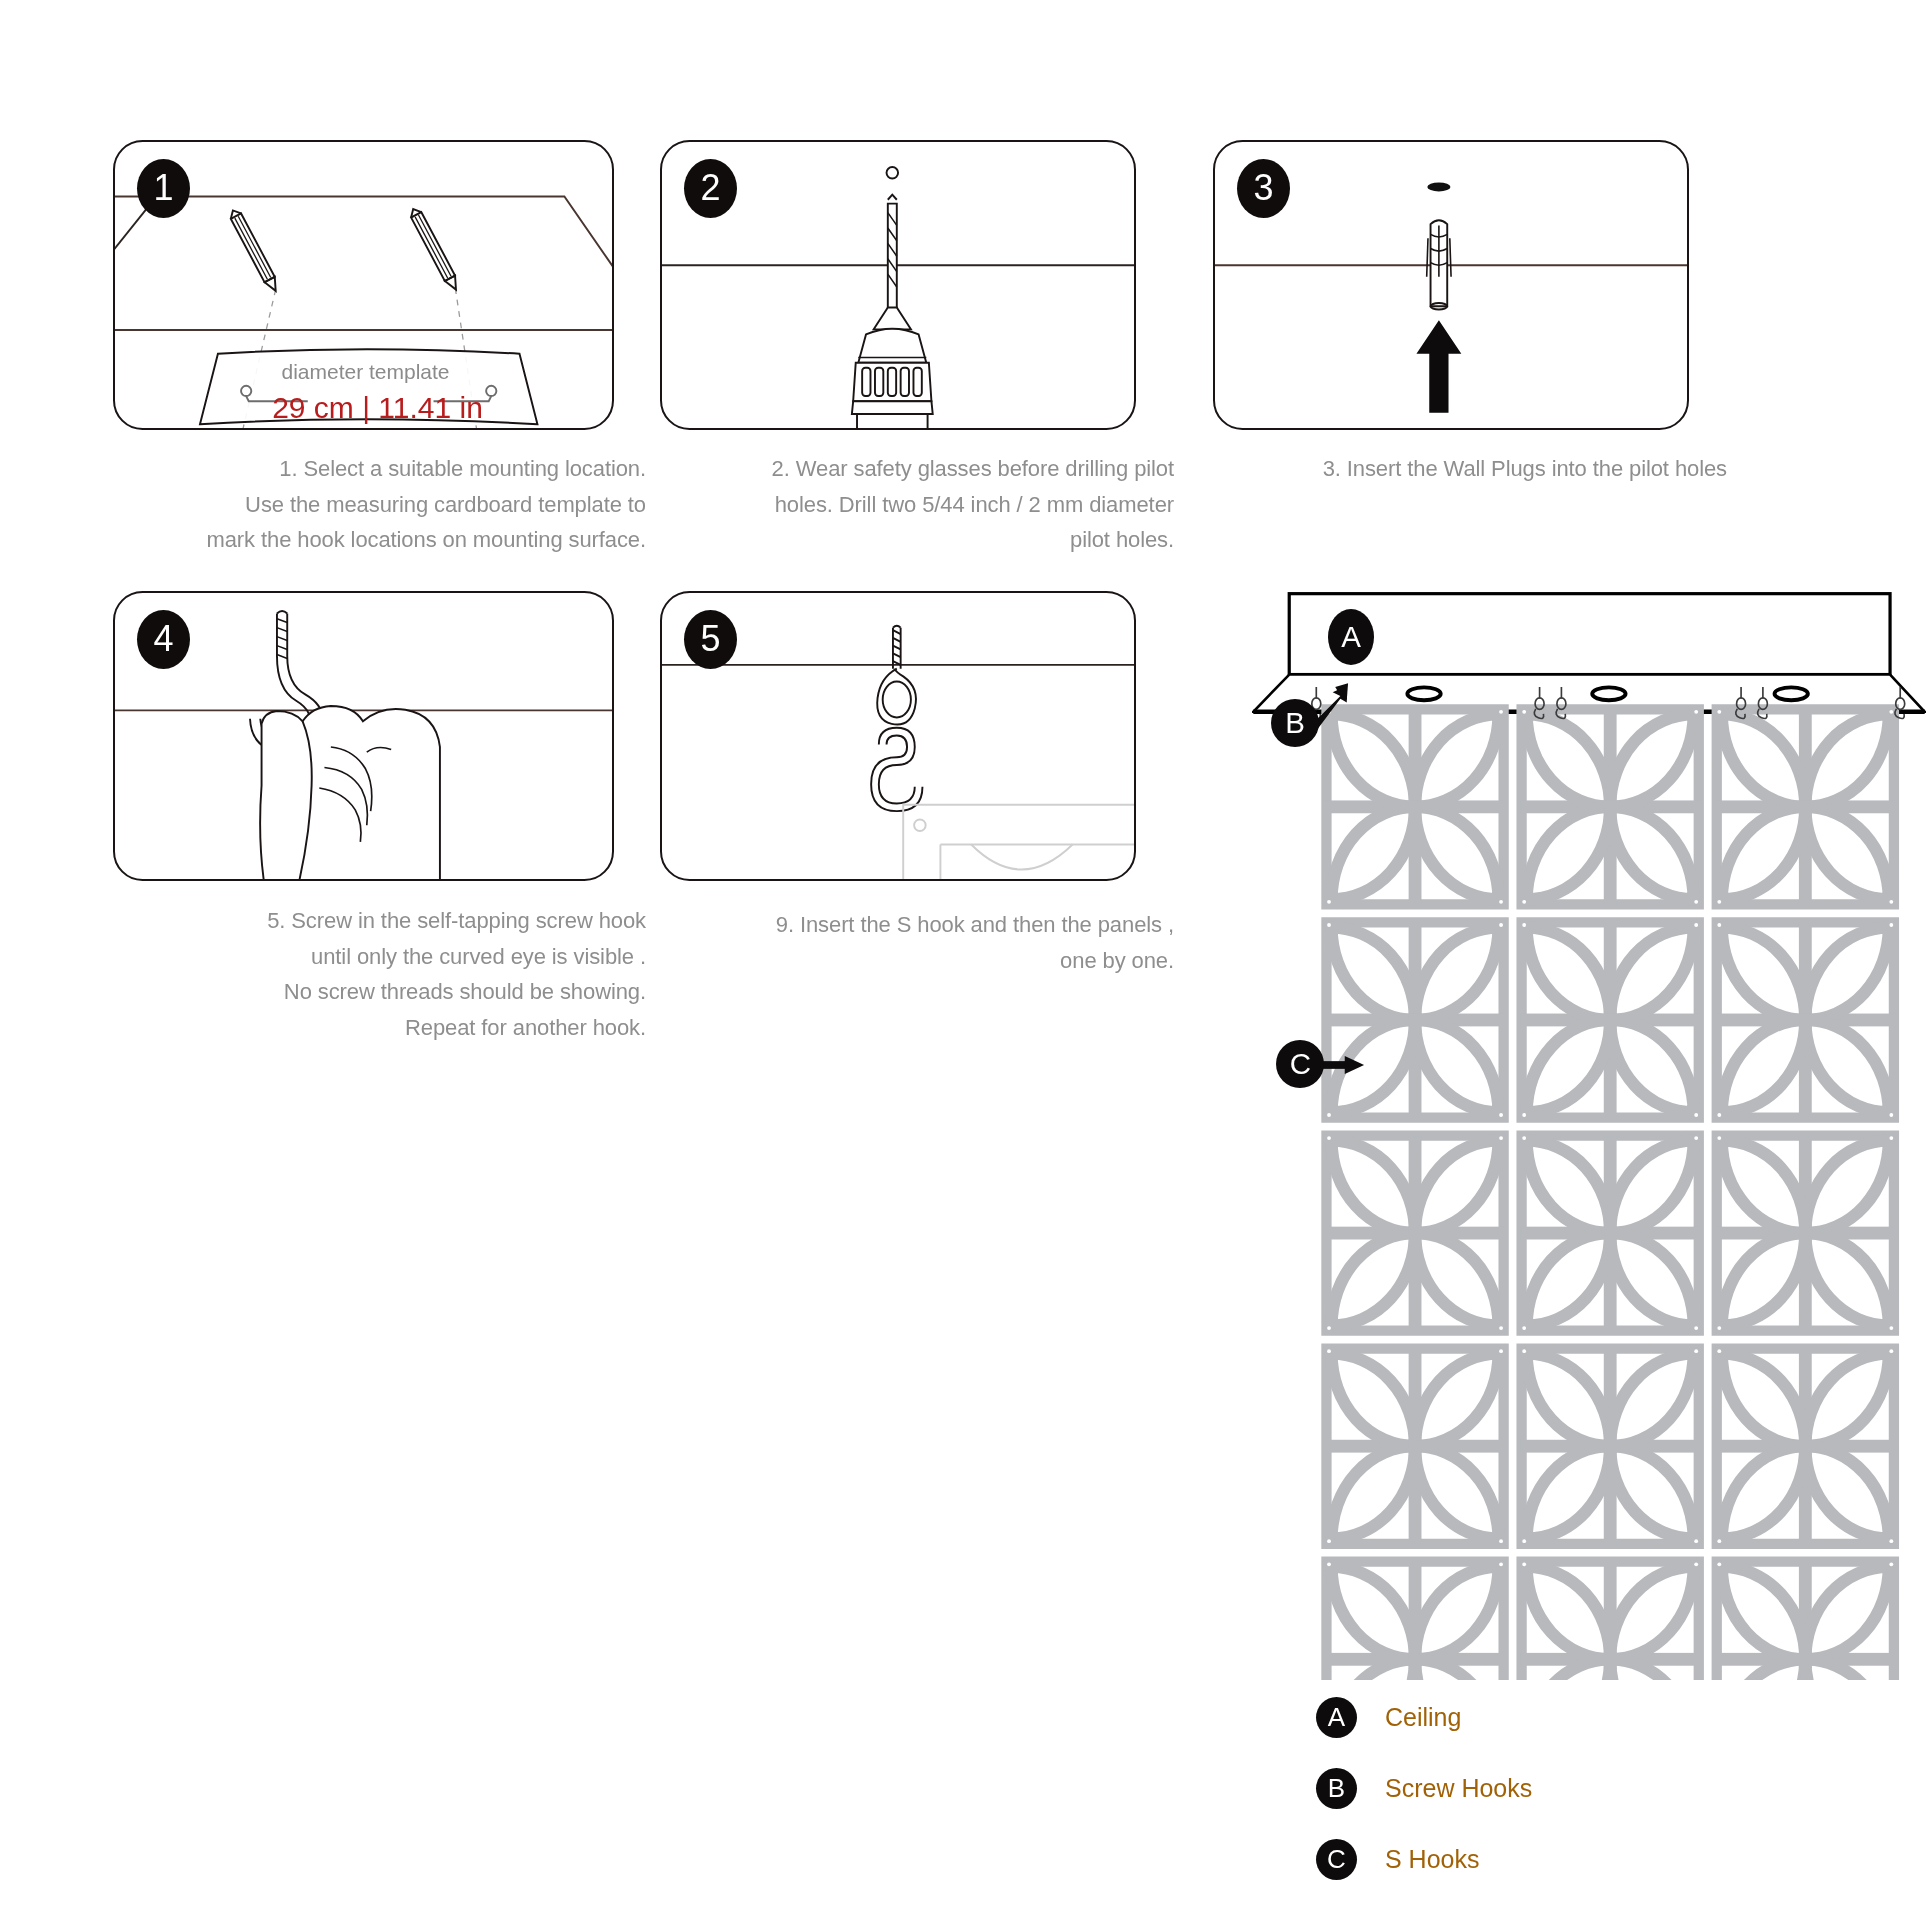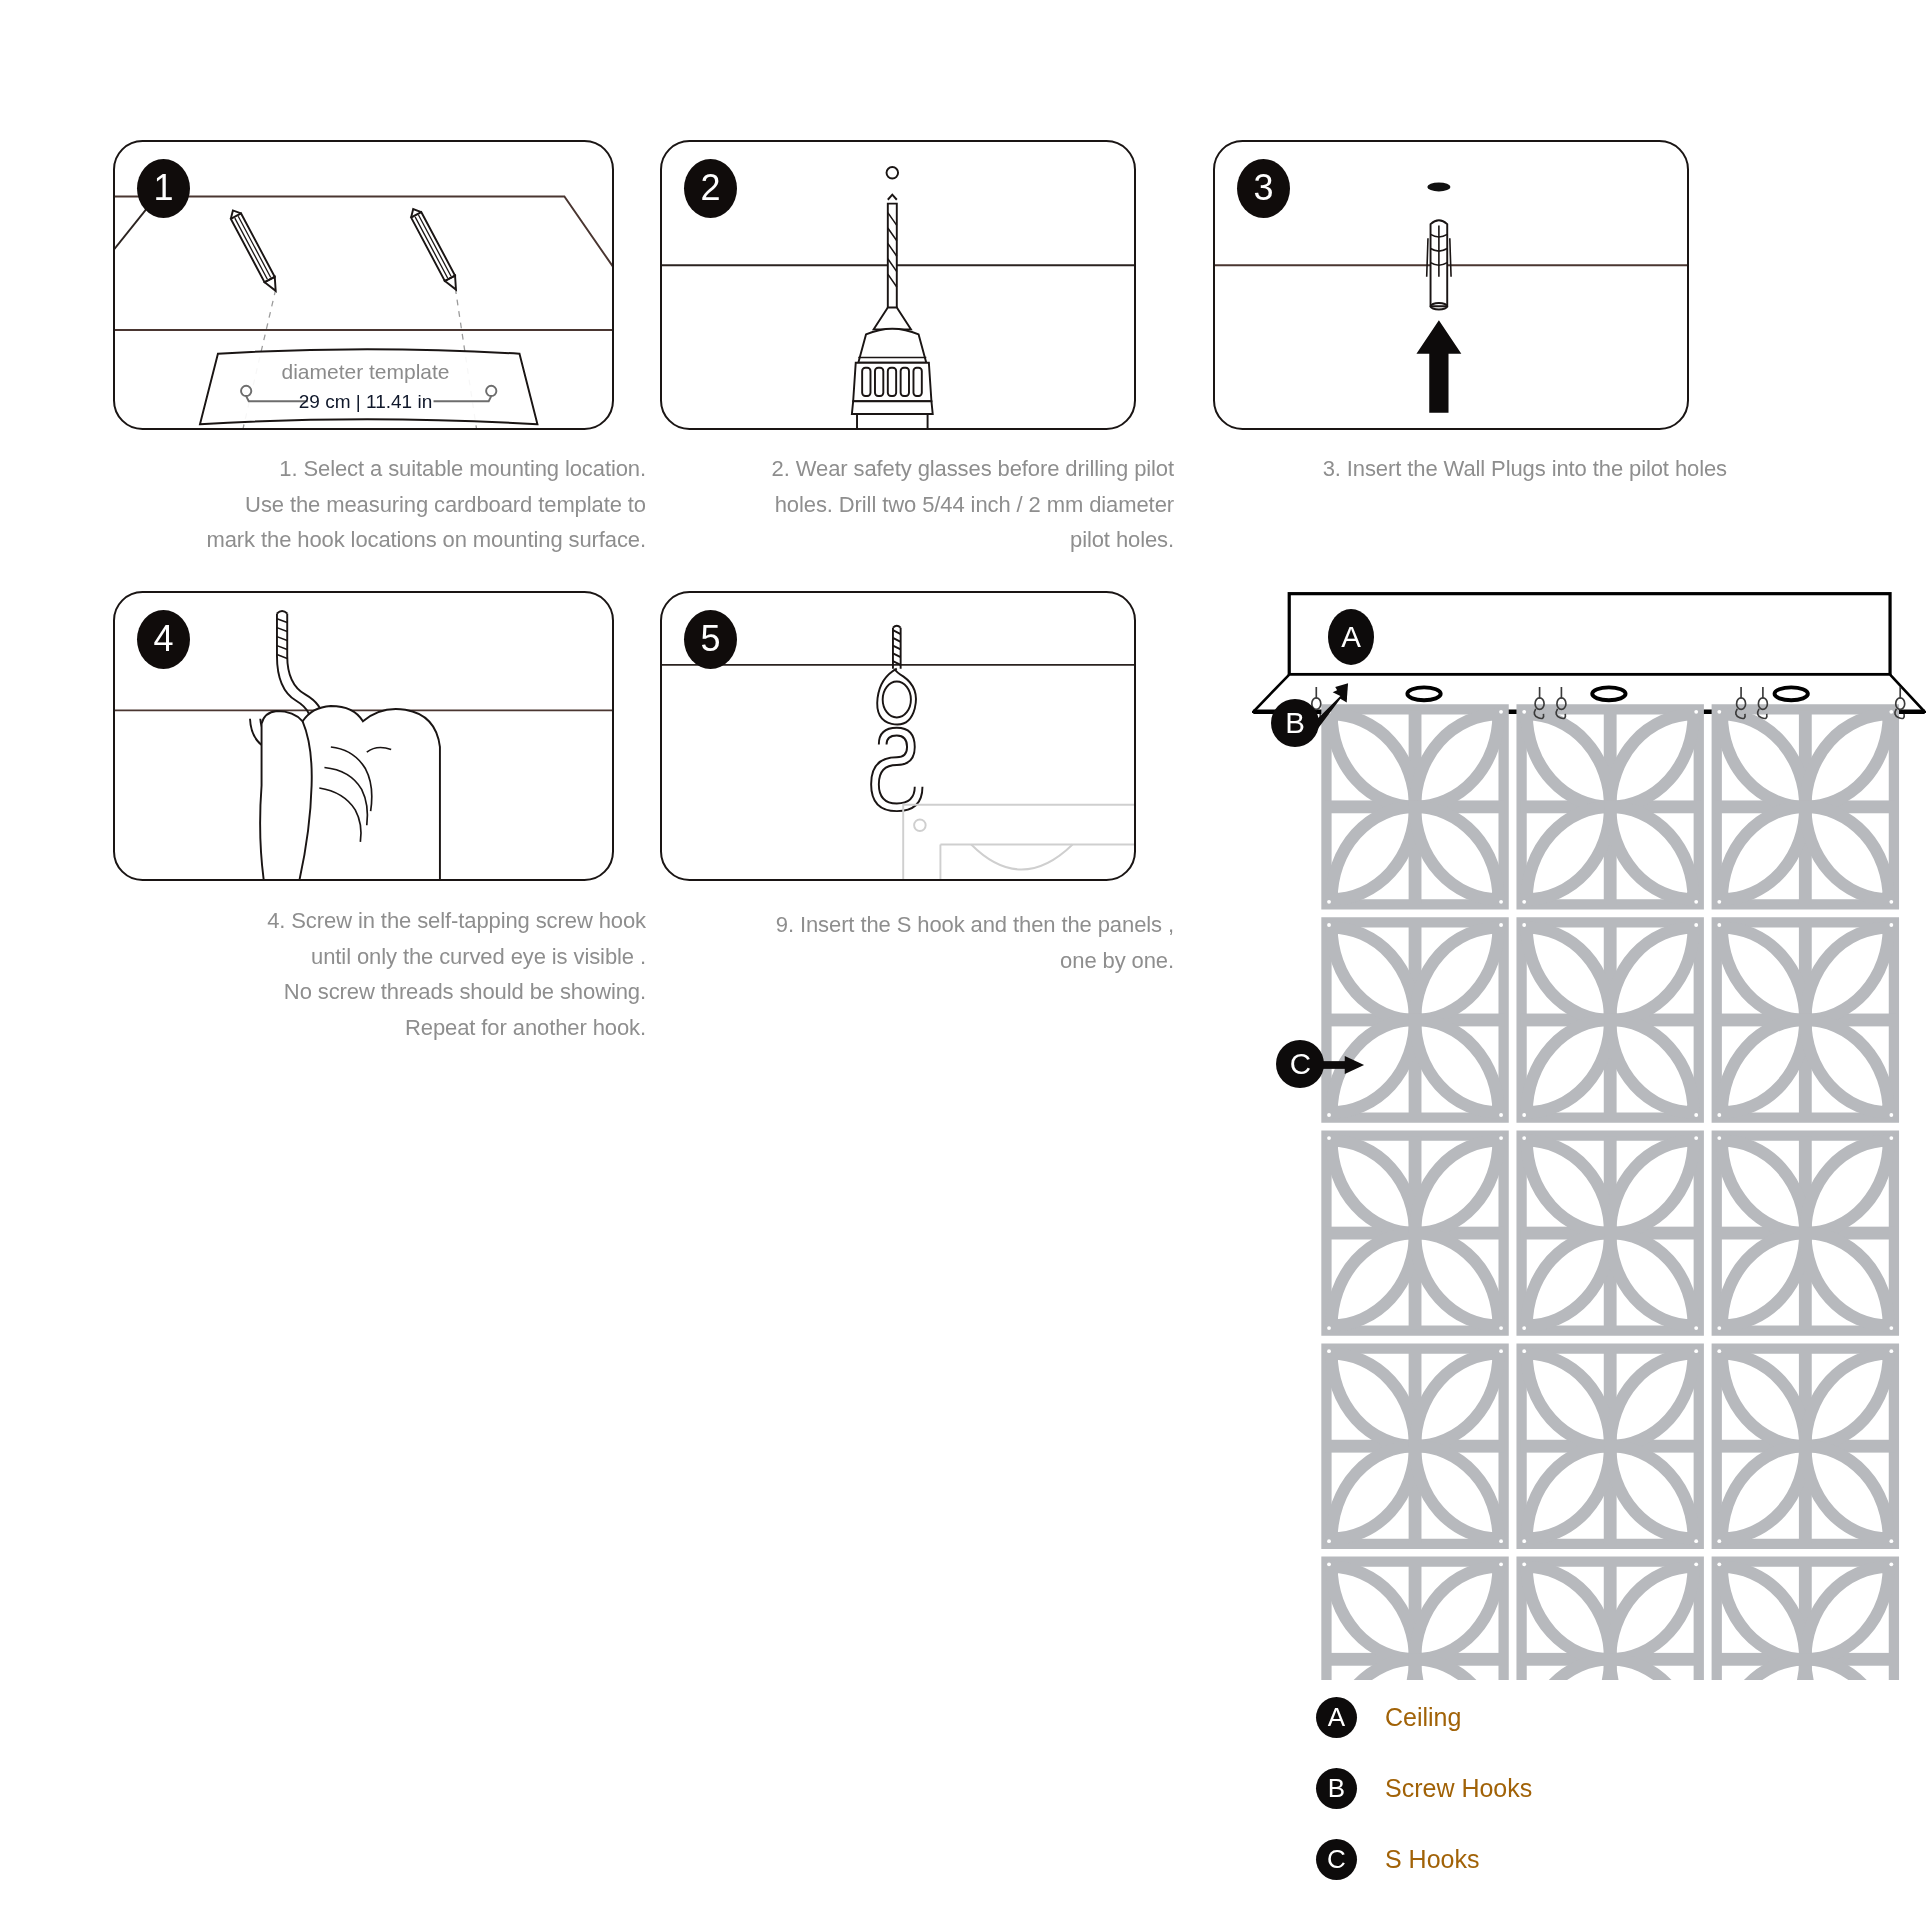--- a/index.html
+++ b/index.html
@@ -101,21 +101,21 @@
     <path d="M 160 330 Q 390 316 630 330 L 658 440 Q 390 424 132 440 Z" fill="#fff" fill-opacity="0.92" stroke="#1a1514" stroke-width="3"></path>
 
     <circle cx="204" cy="388" r="8" fill="none" stroke="#6d6d6d" stroke-width="3"></circle>
     <circle cx="586" cy="388" r="8" fill="none" stroke="#6d6d6d" stroke-width="3"></circle>
 
     <path d="M 204 396 L 208 404 L 300 404" fill="none" stroke="#6d6d6d" stroke-width="3"></path>
     <path d="M 586 396 L 582 404 L 496 404" fill="none" stroke="#6d6d6d" stroke-width="3"></path>
   </svg>
 
   <div class="abs" style="left:0;top:218px;width:501px;text-align:center;color:#8b8b8b;font-size:21px;">diameter template</div>
-  <div class="abs" style="left:0;top:249px;width:501px;text-align:center;color:#0f172a;font-size:19px;">29 cm | 11.41 in</div>
+  <div class="abs" style="left:12px;top:249px;width:501px;text-align:center;color:#b91c1c;font-size:30px;">29 cm | 11.41 in</div>
 </div>
 <div class="step-caption" style="left:113px;top:451px;width:533px;">1. Select a suitable mounting location.
 Use the measuring cardboard template to
 mark the hook locations on mounting surface.</div>
 
 <div class="step-card" style="left:660px;top:140px;width:476px;height:290px;">
   <div class="step-badge">2</div>
 
   <svg width="476" height="290" viewBox="0 0 742 452" style="position:absolute;left:0;top:0;">
     <line x1="-10" y1="192" x2="752" y2="192" stroke="#2b2320" stroke-width="3"></line>
@@ -199,21 +199,21 @@
                Q 414 176 452 182 Q 500 190 506 240
                L 506 452 L 232 452 Q 222 380 228 300 Z"></path>
       <path d="M 292 200 Q 308 238 306 300 Q 304 372 286 452" fill="none"></path>
       <path d="M 336 240 Q 372 244 390 274 Q 404 300 398 340" fill="none" stroke-width="2.6"></path>
       <path d="M 326 272 Q 366 276 384 306 Q 396 330 392 362" fill="none" stroke-width="2.6"></path>
       <path d="M 318 304 Q 356 310 374 338 Q 386 360 382 388" fill="none" stroke-width="2.6"></path>
       <path d="M 392 248 Q 408 236 430 244" fill="none" stroke-width="2.6"></path>
     </g>
   </svg>
 </div>
-<div class="step-caption" style="left:113px;top:903px;width:533px;">4. Screw in the self-tapping screw hook
+<div class="step-caption" style="left:113px;top:903px;width:533px;">5. Screw in the self-tapping screw hook
 until only the curved eye is visible .
 No screw threads should be showing.
 Repeat for another hook.</div>
 
 <div class="step-card" style="left:660px;top:591px;width:476px;height:290px;">
   <div class="step-badge">5</div>
 
   <svg width="476" height="290" viewBox="0 0 742 452" style="position:absolute;left:0;top:0;">
     <line x1="-10" y1="112" x2="752" y2="112" stroke="#2b2320" stroke-width="3"></line>
 

